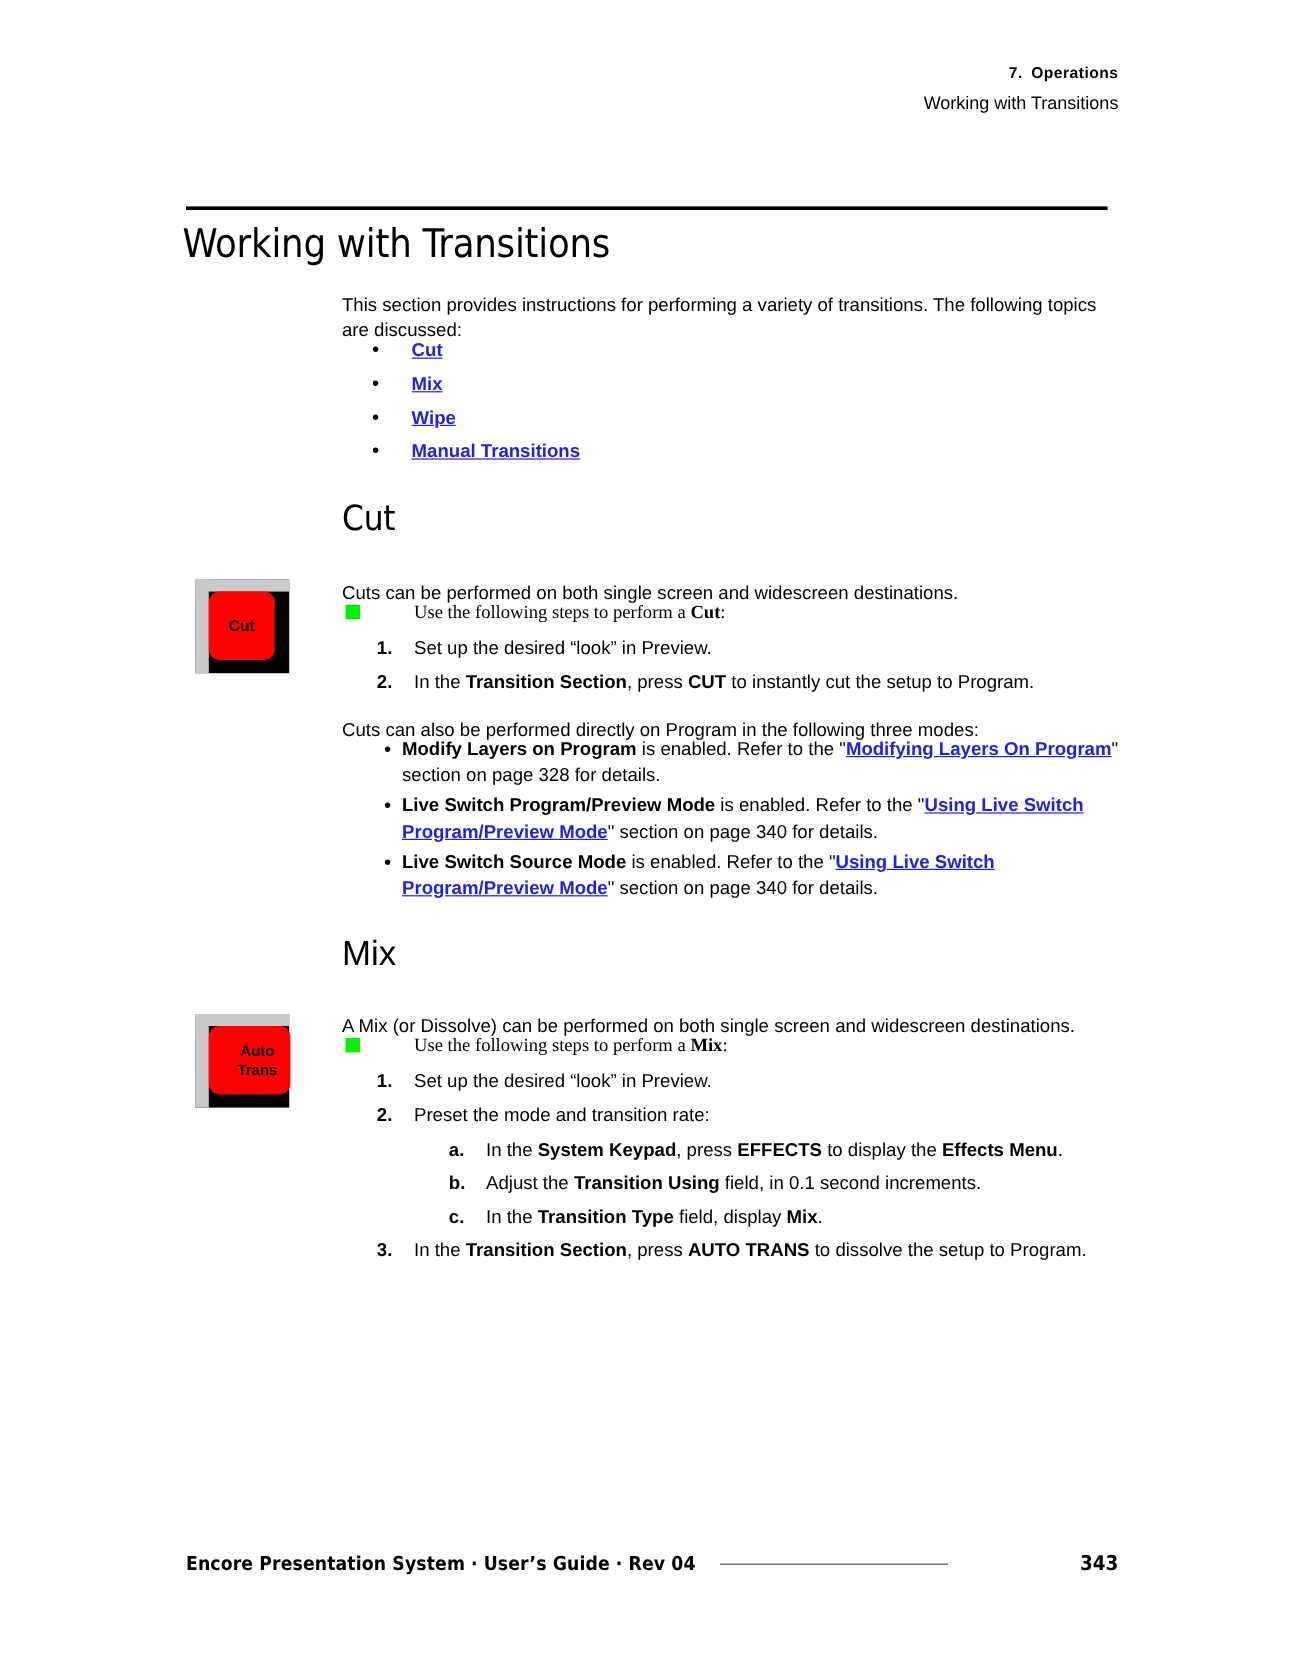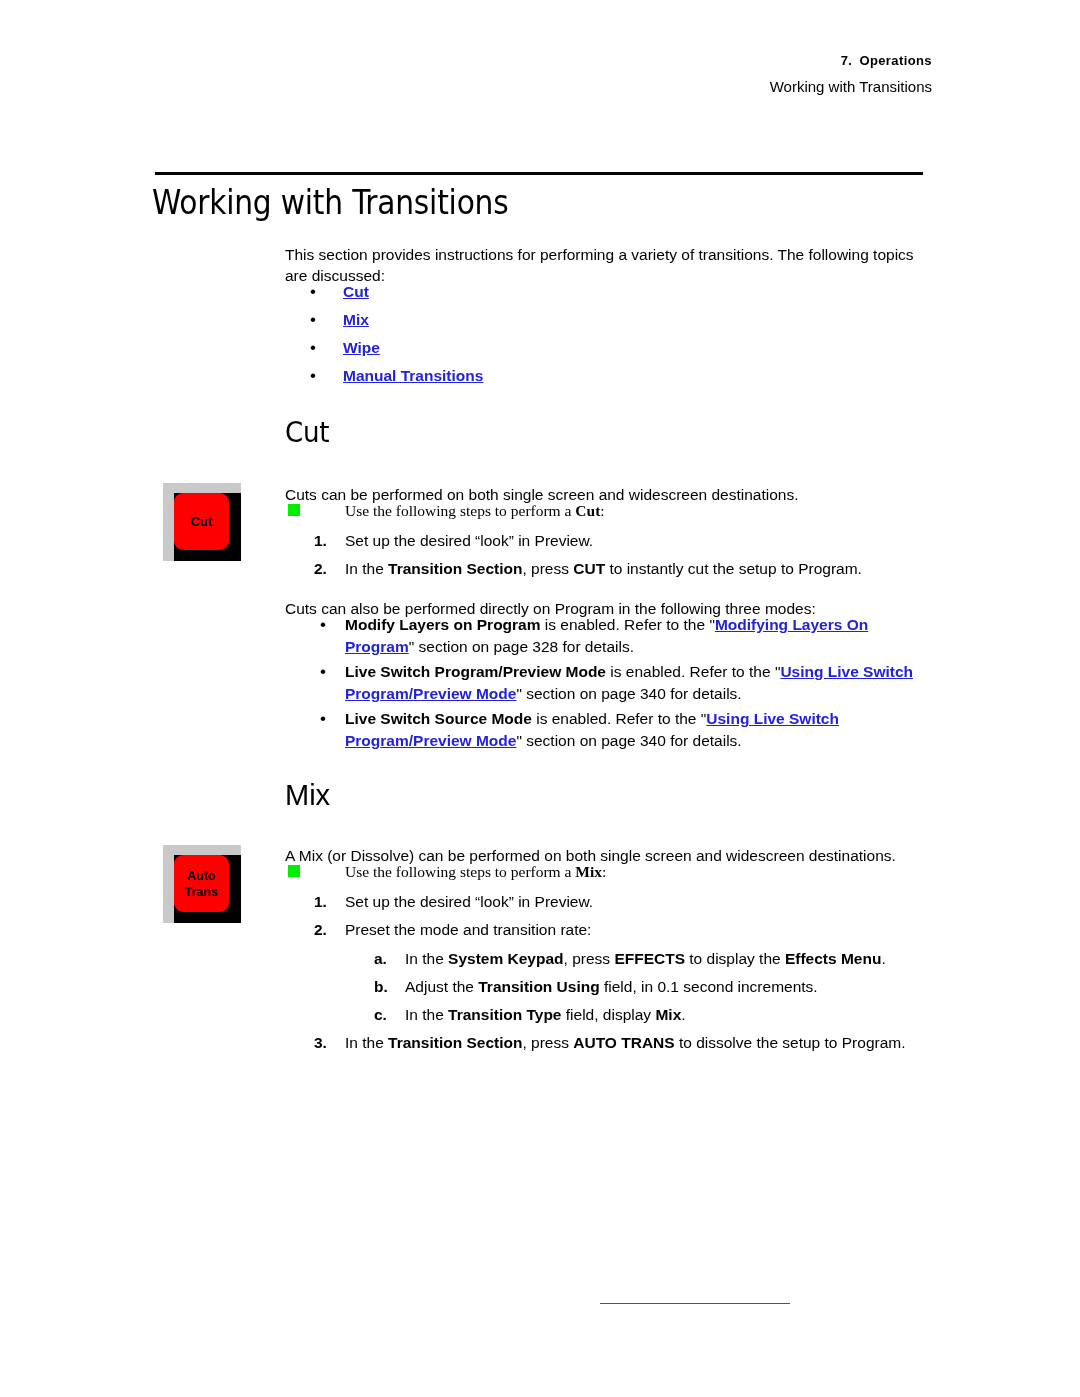--- a/index.html
+++ b/index.html
@@ -152,21 +152,21 @@
     font-size: 15.5px;
     line-height: 22px;
   }
   .mode-item .dot {
     position: absolute;
     left: 0;
     top: 0;
     font-size: 17px;
   }
   .mode-item .txt {
-    margin-left: 25px;
+    margin-left: 15px;
     display: block;
   }
   .mode-item a,
   .mode-item .lnk {
     color: #2222dd;
     font-weight: bold;
     text-decoration: underline;
   }
 
   
@@ -206,21 +206,21 @@
     border-radius: 9px;
     display: flex;
     align-items: center;
     justify-content: center;
     text-align: center;
     font-size: 13px;
     font-weight: bold;
     line-height: 16px;
     color: #000000;
   }
-  .key .cap.small { font-size: 12.5px; }
+  .key .cap.small { font-size: 12.5px; padding-left: 13px; }
 
   
   .footer {
     position: absolute;
     left: 0;
     top: 1292px;
     width: 1080px;
     height: 30px;
   }
   .footer-text {
@@ -381,14 +381,18 @@
   <span class="marker">c.</span>
   <span class="txt"><span>In the </span><b>Transition Type</b><span> field, display </span><b>Mix</b><span>.</span></span>
 </div>
 
 <div class="num-item" style="left:314px; top:1032px;">
   <span class="marker">3.</span>
   <span class="txt"><span>In the </span><b>Transition Section</b><span>, press </span><b>AUTO TRANS</b><span> to dissolve the setup to Program.</span></span>
 </div>
 
 <div class="footer">
+  <div class="footer-text">
+    <span>Encore Presentation System</span><span class="sep">·</span><span>User’s Guide</span><span class="sep">·</span><span>Rev 04</span>
+  </div>
   <div class="footer-rule"></div>
+  <div class="footer-page">343</div>
 </div>
 
 </body></html>

